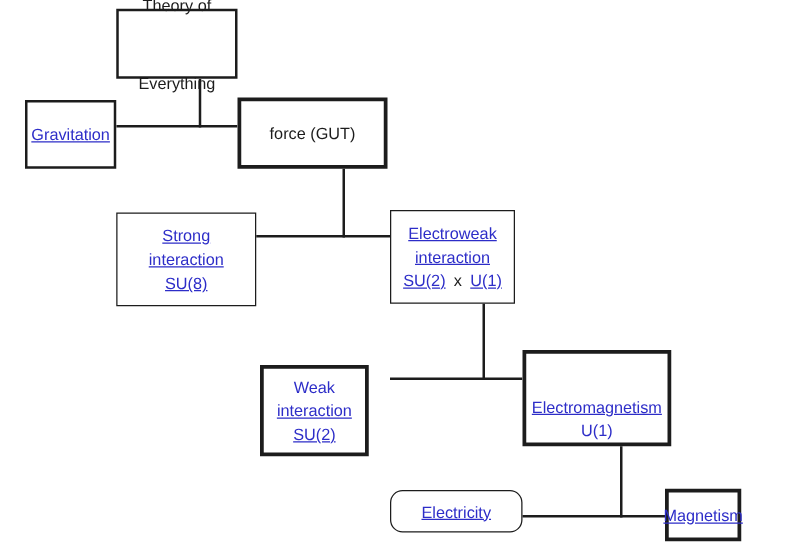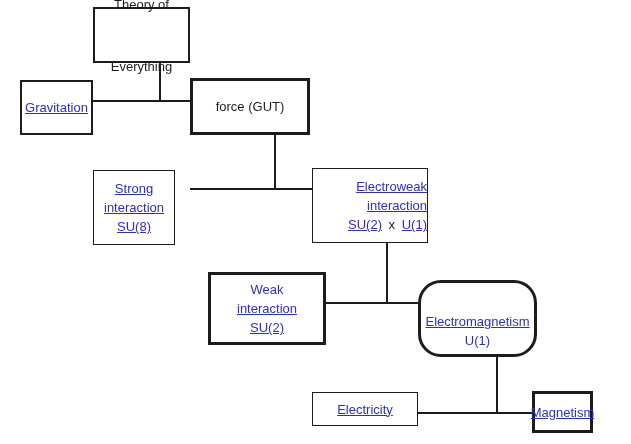--- a/index.html
+++ b/index.html
@@ -36,26 +36,26 @@
     text-decoration: underline;
     cursor: pointer;
   }
   .blue-plain { color: var(--link-blue, #2d2dc8); }
   .plain { color: var(--ink, #1c1c1c); }
   .times { margin: 0 3px; }
 
   .b-theory          { left:  93px; top:   7px; width:  97px; height: 56px; border-width: 2px; gap: 43px; }
   .b-gravitation     { left:  20px; top:  80px; width:  73px; height: 55px; border-width: 2.5px; }
   .b-electronuclear  { left: 190px; top:  78px; width: 120px; height: 57px; border-width: 3px; }
-  .b-strong          { left:  93px; top: 170px; width:  82px; height: 75px; border-width: 1.5px; }
-  .b-electroweak     { left: 312px; top: 168px; width: 116px; height: 75px; border-width: 1.5px; align-items: flex-end; }
-  .b-weak            { left: 208px; top: 272px; width: 118px; height: 73px; border-width: 3px; }
+  .b-strong          { left:  93px; top: 170px; width:  112px; height: 75px; border-width: 1.5px; }
+  .b-electroweak     { left: 312px; top: 168px; width: 100px; height: 75px; border-width: 1.5px; }
+  .b-weak            { left: 208px; top: 292px; width: 87px; height: 73px; border-width: 3px; }
   .b-em              { left: 418px; top: 280px; width: 119px; height: 77px; border-width: 3px;
-                       justify-content: center; padding-top: 24px; border-radius: 23px; }
-  .b-electricity     { left: 312px; top: 392px; width: 106px; height: 34px; border-width: 1.5px; }
+                       justify-content: flex-end; padding-top: 24px; }
+  .b-electricity     { left: 312px; top: 392px; width: 106px; height: 34px; border-width: 1.5px; border-radius: 10px; }
   .b-magnetism       { left: 532px; top: 391px; width:  61px; height: 42px; border-width: 3px; }
 
   
   .line { position: absolute; background: var(--ink, #1c1c1c); }
   .c1v { left: 159px; top:  63px; width:   2px; height: 39px; }
   .c1h { left:  93px; top: 100px; width:  97px; height:  2px; }
   .c2v { left: 274px; top: 134px; width:   2px; height: 56px; }
   .c2h { left: 190px; top: 188px; width: 122px; height:  2px; }
   .c3v { left: 386px; top: 242px; width:   2px; height: 61px; }
   .c3h { left: 312px; top: 302px; width: 106px; height:  2px; }

